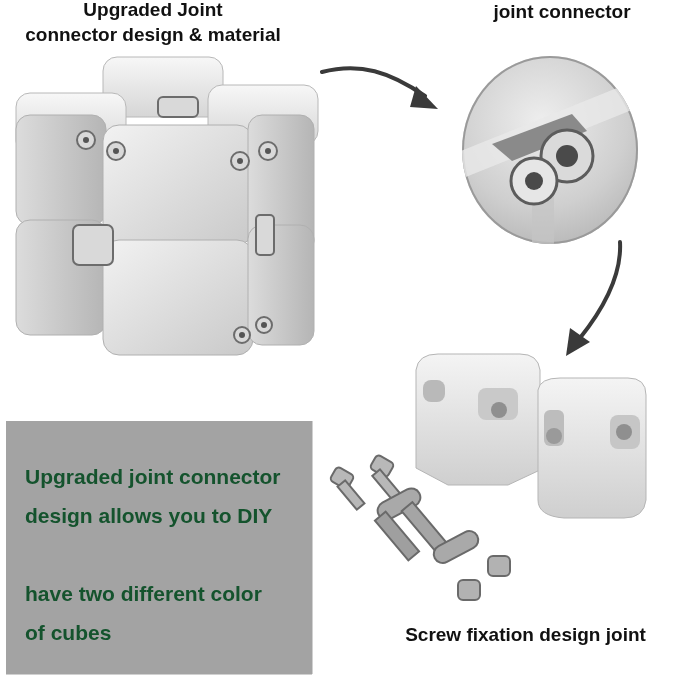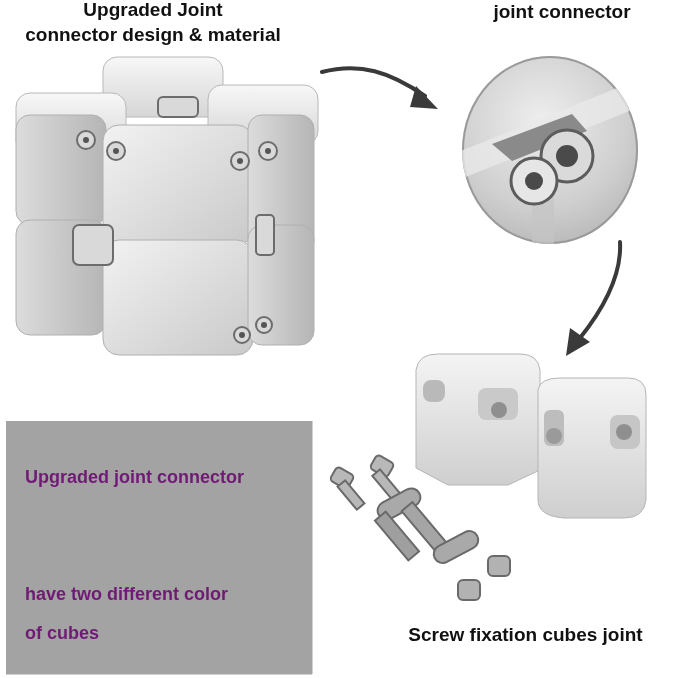--- a/index.html
+++ b/index.html
@@ -6,22 +6,22 @@
     body { width: 679px; height: 678px; position: relative; overflow: hidden;
            font-family: "Liberation Sans", sans-serif; }
     .caption { position: absolute; text-align: center; color: #111111;
                font-weight: bold; font-size: 19px; line-height: 25px; }
     #cap-top-left { left: 0; top: -3px; width: 306px; }
     #cap-top-right { left: 452px; top: -1px; width: 220px; }
     #cap-bottom-right { left: 372px; top: 622px; width: 307px; }
 
     .grey-box { position: absolute; left: 6px; top: 421px; width: 306px; height: 253px;
                 background: #a3a3a3; box-shadow: 0 1px 0 #d0d0d0, 1px 0 0 #d0d0d0; }
-    .grey-box .line { position: absolute; left: 19px; color: #701a75; font-weight: bold;
-                      font-size: 18px; line-height: 26px; white-space: nowrap; }
+    .grey-box .line { position: absolute; left: 19px; color: #14532d; font-weight: bold;
+                      font-size: 21px; line-height: 26px; white-space: nowrap; }
 
     
     .photo { position: absolute; }
     #cube-photo { left: 8px; top: 55px; width: 316px; height: 305px; }
     #detail-circle { left: 462px; top: 56px; width: 176px; height: 188px; border-radius: 50%;
       background: radial-gradient(circle at 45% 35%, #eeeeee 0%, #cfcfcf 55%, #a9a9a9 100%);
       box-shadow: inset 0 0 0 2px #9a9a9a; overflow: hidden; }
     #parts-photo { left: 328px; top: 340px; width: 351px; height: 275px; }
 
     svg { display: block; }
@@ -30,21 +30,21 @@
 <body>
 
 <div class="caption" id="cap-top-left">
   <div>Upgraded Joint</div>
   <div>connector design &amp; material</div>
 </div>
 <div class="caption" id="cap-top-right">
   <div>joint connector</div>
 </div>
 <div class="caption" id="cap-bottom-right">
-  <div>Screw fixation cubes joint</div>
+  <div>Screw fixation design joint</div>
 </div>
 
 <div class="photo" id="cube-photo">
   <svg width="316" height="305" viewBox="0 0 316 305">
     <defs>
       <linearGradient id="gFront" x1="0" y1="0" x2="1" y2="1">
         <stop offset="0" stop-color="#f2f2f2"></stop>
           <stop offset="1" stop-color="#c9c9c9"></stop>
       </linearGradient>
       <linearGradient id="gSide" x1="0" y1="0" x2="1" y2="0">
@@ -147,15 +147,16 @@
       <rect x="90" y="160" width="14" height="56" transform="rotate(-40 97 188)" fill="#a5a5a5"></rect>
       <rect x="104" y="198" width="48" height="18" rx="9" transform="rotate(-28 128 207)" fill="#a9a9a9"></rect>
       <rect x="130" y="240" width="22" height="20" rx="5" fill="#b2b2b2"></rect>
       <rect x="160" y="216" width="22" height="20" rx="5" fill="#b2b2b2"></rect>
     </g>
   </svg>
 </div>
 
 <div class="grey-box">
   <div class="line" style="top:43px;">Upgraded joint connector</div>
+  <div class="line" style="top:82px;">design allows you to DIY</div>
   <div class="line" style="top:160px;">have two different color</div>
   <div class="line" style="top:199px;">of cubes</div>
 </div>
 
 </body></html>

